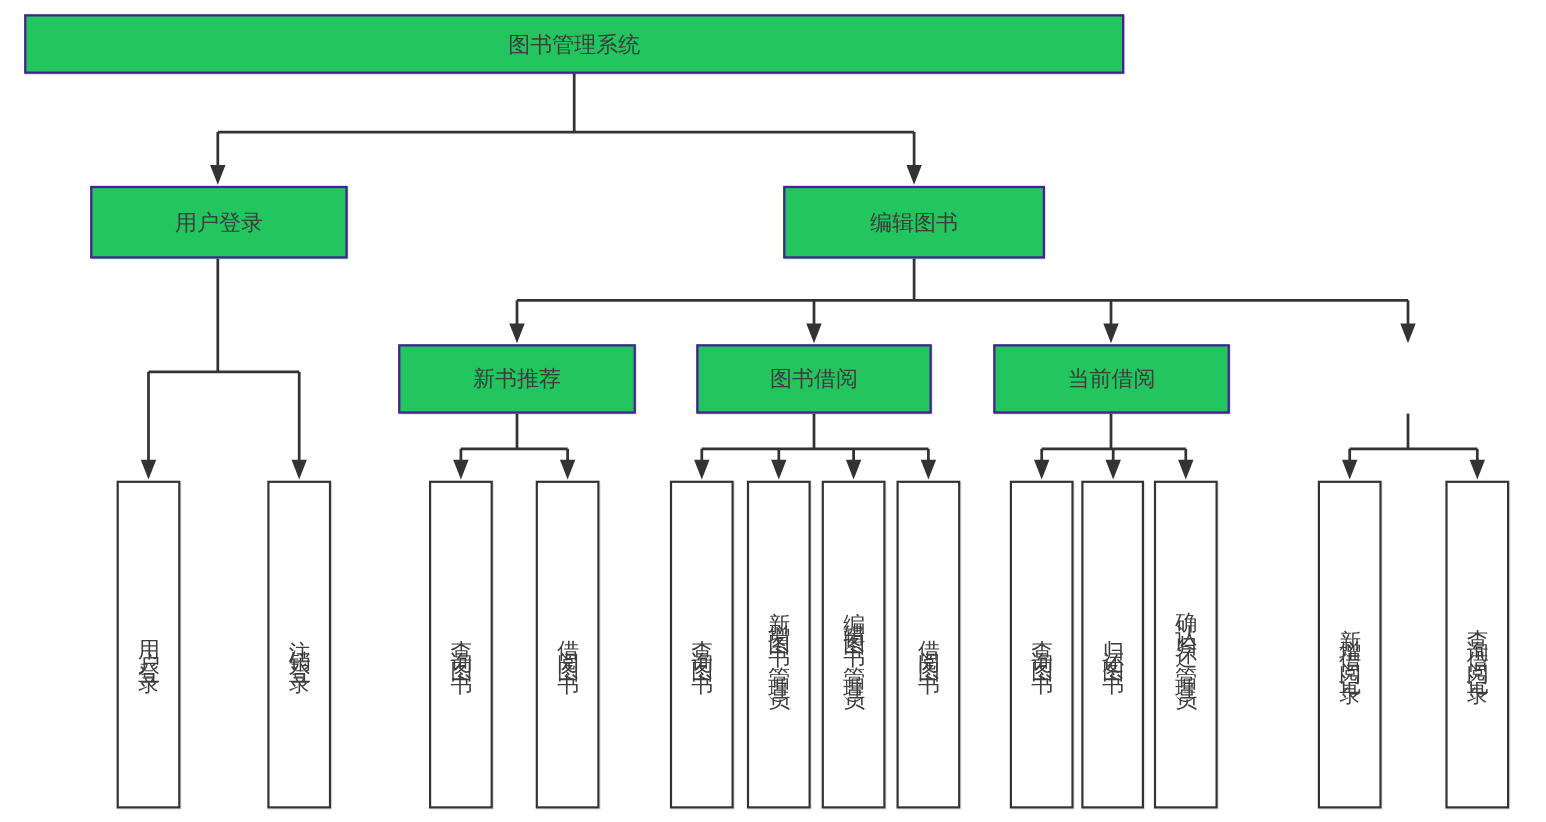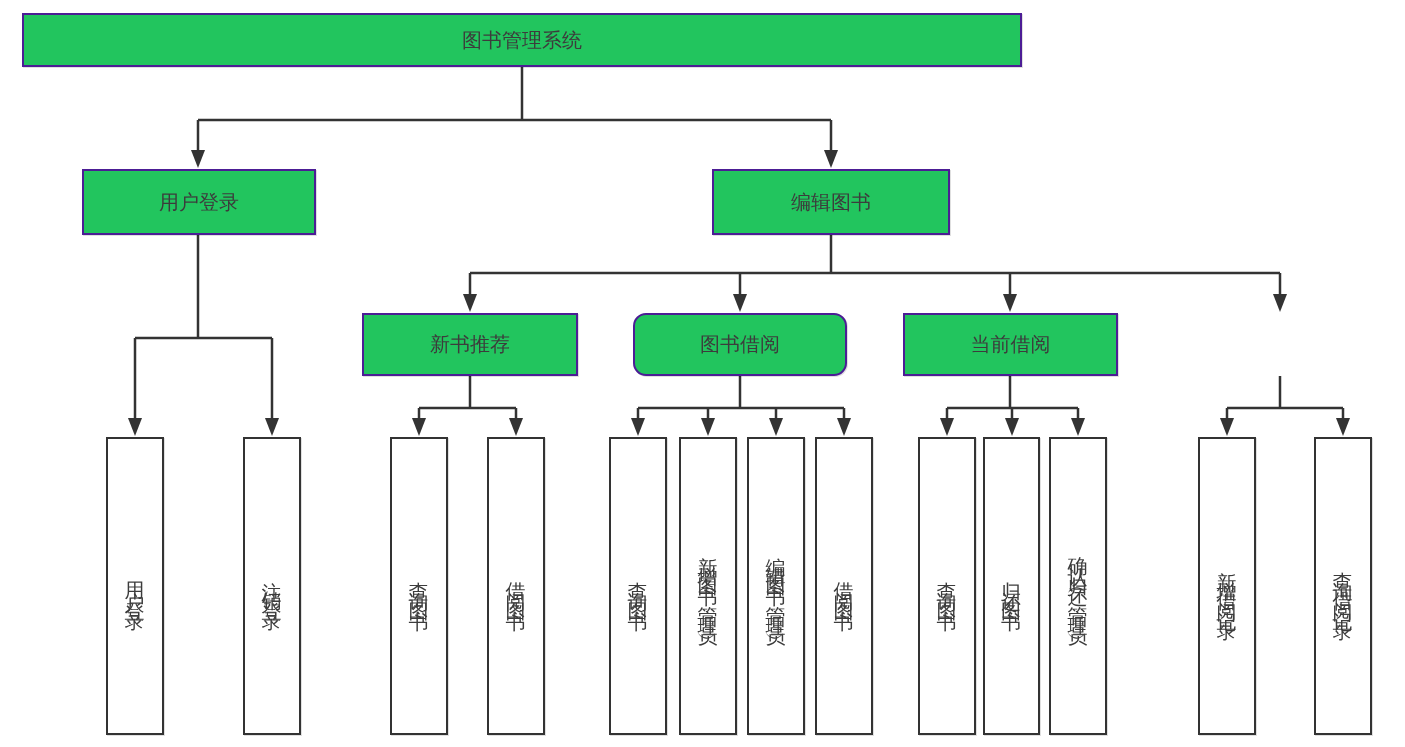--- a/index.html
+++ b/index.html
@@ -142,21 +142,21 @@
   <div class="node" style="left:82px; top:169px; width:234px; height:66px;">
     <span>用户登录</span>
   </div>
   <div class="node" style="left:712px; top:169px; width:238px; height:66px;">
     <span>编辑图书</span>
   </div>
 
   <div class="node" style="left:362px; top:313px; width:216px; height:63px;">
     <span>新书推荐</span>
   </div>
-  <div class="node" style="left:633px; top:313px; width:214px; height:63px;border-radius:13px;">
+  <div class="node" style="left:633px; top:313px; width:214px; height:63px;">
     <span>图书借阅</span>
   </div>
   <div class="node" style="left:903px; top:313px; width:215px; height:63px;">
     <span>当前借阅</span>
   </div>
 
   <div class="leaf" style="left:106px; top:437px; width:58px; height:298px;">
     <span>用户登录</span>
   </div>
   <div class="leaf" style="left:243px; top:437px; width:58px; height:298px;">

